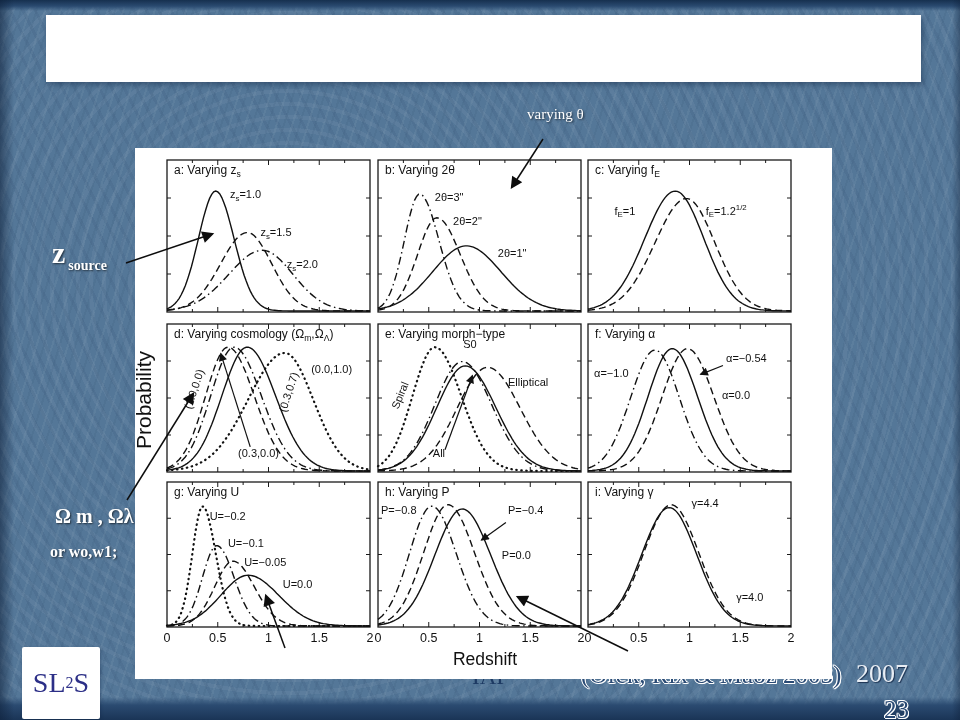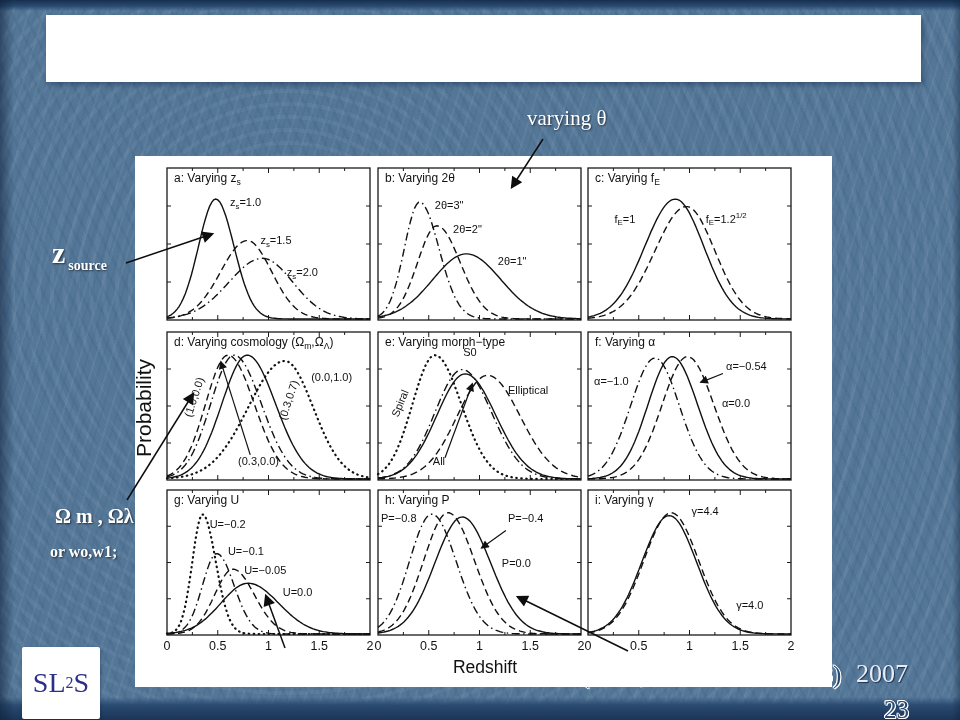--- a/index.html
+++ b/index.html
@@ -15,26 +15,26 @@
   .strip-bottom{position:absolute;left:0;top:697px;width:100%;height:23px;z-index:2;
     background:linear-gradient(180deg,rgba(43,75,113,0) 0%,#2b4b71 35%,#1a3456 100%);}
   .edge-left{position:absolute;left:0;top:0;width:14px;height:100%;z-index:2;
     background:linear-gradient(90deg,rgba(14,32,58,.55),rgba(14,32,58,0));}
   .edge-right{position:absolute;right:0;top:0;width:8px;height:100%;z-index:2;
     background:linear-gradient(270deg,rgba(14,32,58,.4),rgba(14,32,58,0));}
 
   .title-box{position:absolute;left:46px;top:15px;width:875px;height:67px;background:#ffffff;
     z-index:15;box-shadow:2px 3px 5px rgba(15,35,65,.4);}
 
-  .figure{position:absolute;left:135px;top:156px;width:697px;height:531px;background:#ffffff;z-index:20;}
+  .figure{position:absolute;left:135px;top:148px;width:697px;height:531px;background:#ffffff;z-index:20;}
   #fig-svg{display:block;}
   #fig-svg text{font-family:"Liberation Sans",sans-serif;fill:#111;}
 
   .ann{position:absolute;color:#ffffff;text-shadow:1px 1px 2px rgba(0,0,0,.6);white-space:nowrap;}
-  .ann-theta{left:527px;top:106px;font-size:21px;z-index:30;}
+  .ann-theta{left:527px;top:106px;font-size:15px;z-index:30;}
   .ann-zsource{left:52px;top:236px;z-index:30;font-weight:bold;}
   .ann-zsource .zmain{font-size:30px;}
   .ann-zsource .zsub{font-size:14px;vertical-align:-7px;margin-left:3px;}
   .ann-omega{left:55px;top:489px;font-size:20px;font-weight:bold;z-index:10;margin-top:16px;}
   .ann-w{left:50px;top:543px;font-size:16px;font-weight:bold;z-index:10;}
 
   .footer-iap{position:absolute;left:472px;top:664px;font-size:23px;color:#1d3a63;z-index:10;white-space:nowrap;}
   .halo{color:#2a4a74;text-shadow:-1px 0 0 #fff,1px 0 0 #fff,0 -1px 0 #fff,0 1px 0 #fff,1px 1px 0 #fff,-1px -1px 0 #fff;}
   .footer-num{position:absolute;left:836px;top:696px;font-size:25px;z-index:10;padding-left:48px;}
   .footer-cite{position:absolute;left:581px;top:661px;font-size:25px;z-index:11;white-space:nowrap;}

